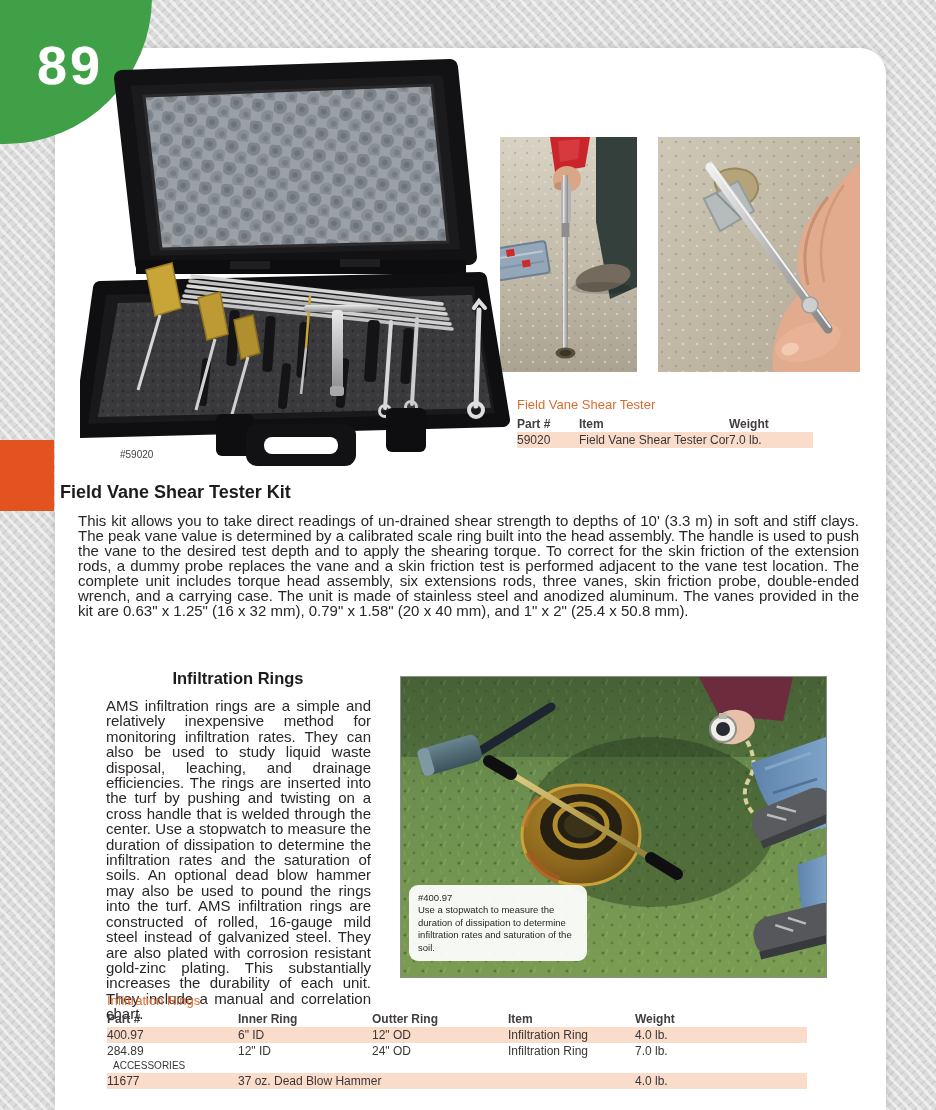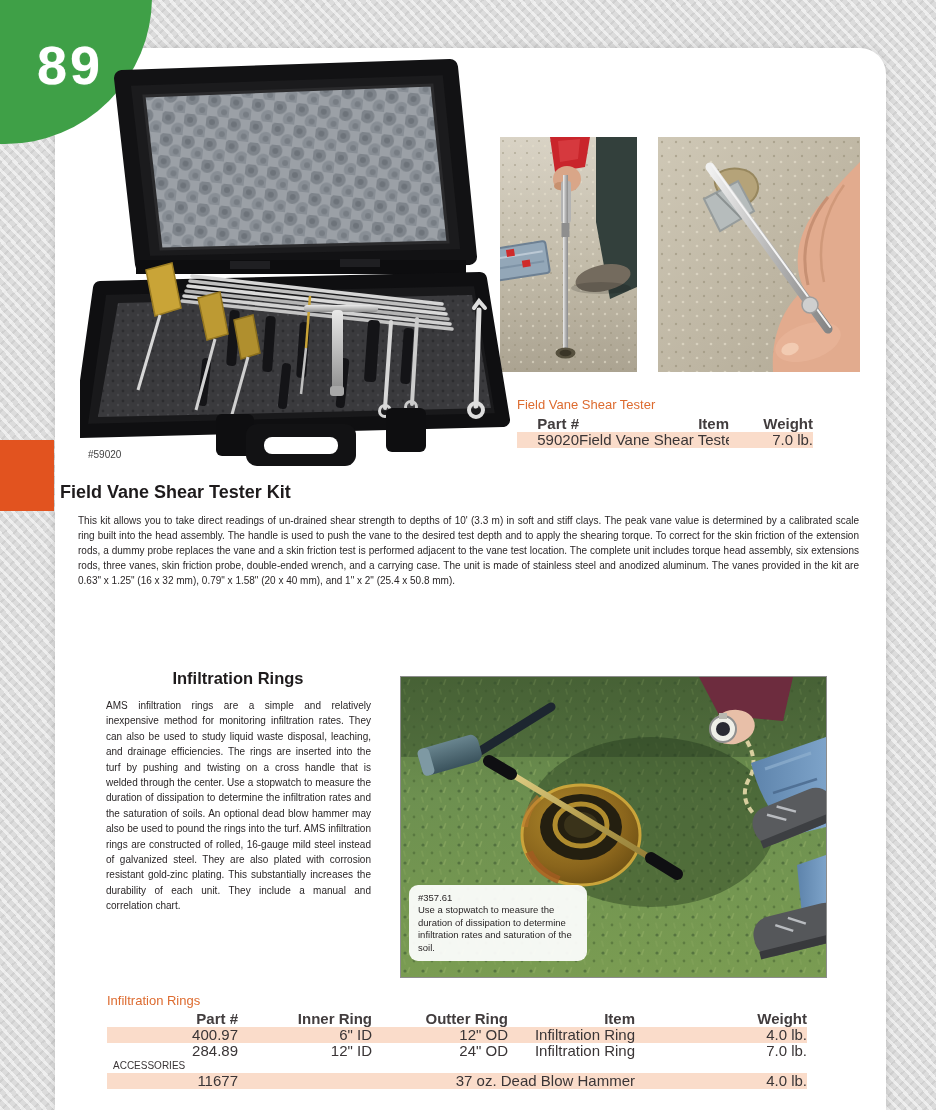--- a/index.html
+++ b/index.html
@@ -32,36 +32,36 @@
   }
   .abs{position:absolute;}
   .photo{position:absolute; overflow:hidden;}
   .photo svg{display:block;}
 
   
   .tbl-title{font-size:13px; color:#dd6b2f; font-weight:400;}
   .grid3{display:grid; grid-template-columns:62px 1fr 84px;}
   .grid5{display:grid; grid-template-columns:131px 134px 136px 127px 1fr;}
   .t-head span, .t-row span{
-    text-align:right; font-size:15px; line-height:16px; height:16px;
+    text-align:left; font-size:12px; line-height:16px; height:16px;
     color:#3a3536; white-space:nowrap; overflow:hidden;
   }
   .t-head span{font-weight:700; color:#423d3e;}
   .t-row.peach{background:#fadcca;}
   .acc-label{font-size:10px; line-height:14px; height:14px; padding-left:6px; color:#3a3536;}
   .span-mid{grid-column:2 / 5;}
 
   .case-label{font-size:10px; color:#3f3f3f; z-index:5;}
 
   .main-heading{
     left:60px; top:482px; width:816px; 
     font-size:18px; font-weight:700; color:#1e1b1c; z-index:2;
   }
   .body-text{
-    font-size:10px; line-height:15px; text-align:justify; color:#2a2627; z-index:2;
+    font-size:15px; line-height:15px; text-align:justify; color:#2a2627; z-index:2;
   }
   .infil-heading{
     left:104px; top:669px; width:268px; text-align:center;
     font-size:16.5px; font-weight:700; color:#1e1b1c; z-index:2;
   }
   .caption-box{
     position:absolute; left:8px; bottom:16px; width:160px;
     background:rgba(255,255,255,.93); border-radius:9px; padding:7px 9px;
     font-size:9.5px; line-height:12.5px; color:#2a2627;
   }
@@ -160,21 +160,21 @@
         <circle cx="396" cy="352" r="7" fill="none" stroke="#dedede" stroke-width="4"></circle>
       </g>
 
       <rect x="136" y="356" width="38" height="42" rx="6" fill="#0e0e10"></rect>
       <rect x="306" y="350" width="40" height="44" rx="6" fill="#0e0e10"></rect>
 
       <rect x="166" y="366" width="110" height="42" rx="11" fill="#121214"></rect>
       <rect x="184" y="379" width="74" height="17" rx="8" fill="#ffffff"></rect>
     </svg>
   </div>
-  <div class="abs case-label" style="left:88px; top:449px;">#59020</div>
+  <div class="abs case-label" style="left:120px; top:449px;">#59020</div>
 
   <div class="photo z2" style="left:500px; top:137px; width:137px; height:235px;">
     <svg width="137" height="235" viewBox="0 0 137 235">
       <defs>
         <linearGradient id="sand1" x1="0" y1="0" x2="0" y2="1">
           <stop offset="0" stop-color="#d9d3c5"></stop>
             <stop offset=".55" stop-color="#c2bba9"></stop>
             <stop offset="1" stop-color="#aba391"></stop>
         </linearGradient>
         <pattern id="spk1" width="12" height="12" patternUnits="userSpaceOnUse">
@@ -345,21 +345,21 @@
       </g>
       <path d="M396,188 L425,178 L425,262 L404,268 Z" fill="url(#jeans)"></path>
       <g transform="rotate(-14 400 252)">
         <rect x="352" y="232" width="92" height="40" rx="18" fill="#55575a"></rect>
         <path d="M354,264 h88 v8 h-88 z" fill="#38393c"></path>
         <line x1="376" y1="242" x2="392" y2="252" stroke="#b9bcc0" stroke-width="2.5"></line>
         <line x1="390" y1="238" x2="406" y2="248" stroke="#b9bcc0" stroke-width="2.5"></line>
       </g>
     </svg>
     <div class="caption-box">
-      <span class="part">#357.61</span>
+      <span class="part">#400.97</span>
       <span>Use a stopwatch to measure the duration of dissipation to determine infiltration rates and saturation of the soil.</span>
     </div>
   </div>
 
   <div class="abs z2" style="left:107px; top:993px; width:700px;">
     <div class="tbl-title">Infiltration Rings</div>
     <div class="t-head grid5" style="margin-top:3px;">
       <span>Part #</span>
       <span>Inner Ring</span>
       <span>Outter Ring</span>

